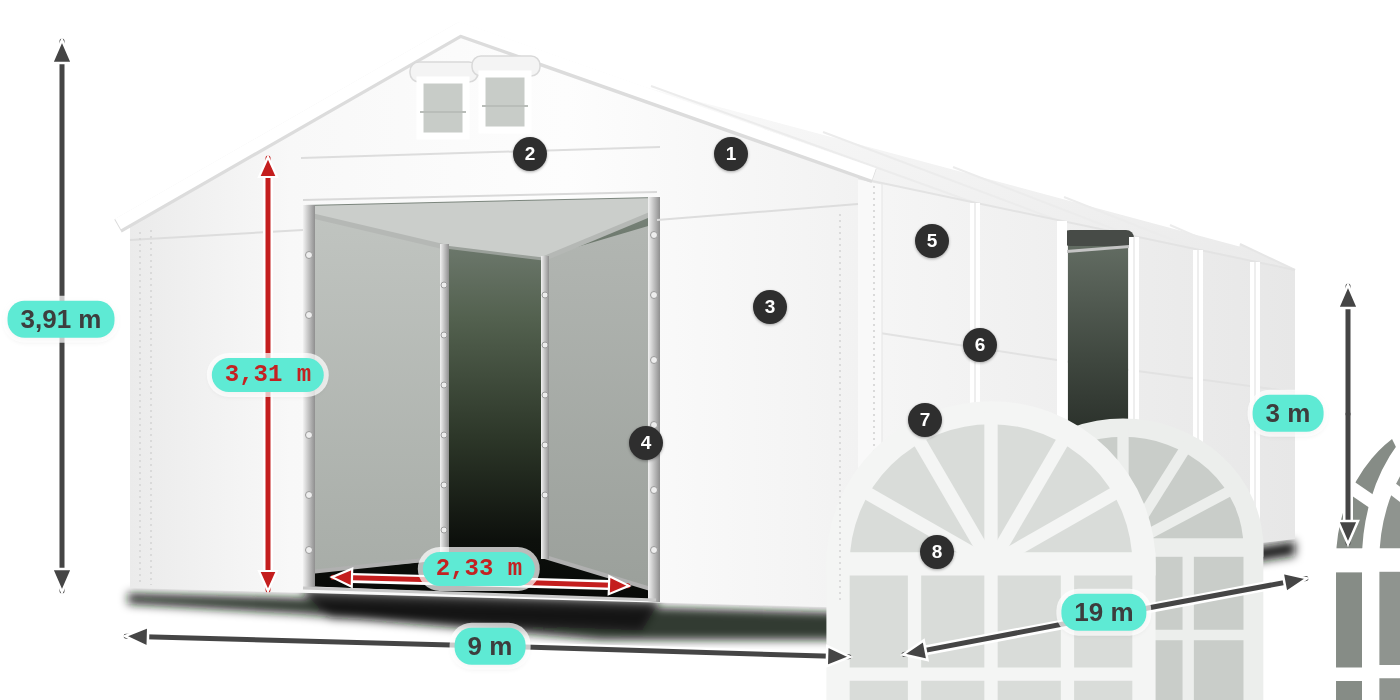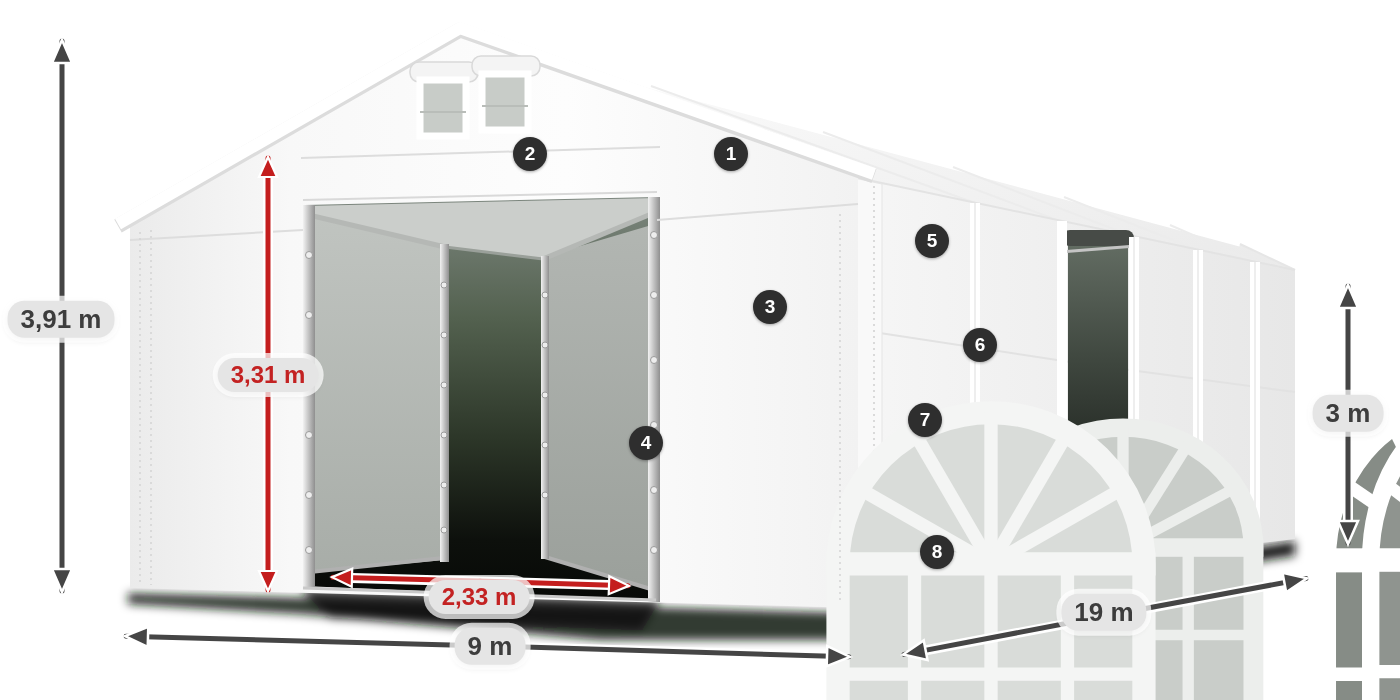--- a/index.html
+++ b/index.html
@@ -1,22 +1,22 @@
 <!DOCTYPE html>
 <html><head>
 <meta charset="utf-8">
 <style>
   html,body{margin:0;padding:0;background:#ffffff;}
   .canvas{position:relative;width:1400px;height:700px;background:#ffffff;overflow:hidden;
           font-family:"Liberation Sans",sans-serif;}
   .canvas svg{position:absolute;left:0;top:0;}
-  .pill{position:absolute;transform:translate(-50%,-50%);background:#e5e5e5;border-radius:17px;
+  .pill{position:absolute;transform:translate(-50%,-50%);background:#5eead4;border-radius:17px;
         padding:2px 13px;font-weight:700;font-size:26px;line-height:1.25;color:#3d3d3d;
         white-space:nowrap;box-shadow:0 0 0 5px rgba(255,255,255,.72),0 2px 7px rgba(0,0,0,.16);}
-  .pill.red{color:#c32222;font-size:24px;}
+  .pill.red{color:#c32222;font-size:24px;font-family:Liberation Mono, monospace;}
   .badge{position:absolute;transform:translate(-50%,-50%);width:34px;height:34px;border-radius:50%;
          background:#2e2e2e;color:#ffffff;font-weight:700;font-size:19px;line-height:34px;
          text-align:center;box-shadow:0 1px 3px rgba(0,0,0,.35);cursor:pointer;}
 </style>
 </head>
 <body>
 
 <div class="canvas">
 
 <svg width="1400" height="700" viewBox="0 0 1400 700">
@@ -262,24 +262,24 @@
     <g>
       <line x1="1348" y1="306" x2="1348" y2="522" stroke="#ffffff" stroke-width="10"></line>
       <line x1="1348" y1="414" x2="1348" y2="286" stroke="#454545" stroke-width="5" marker-end="url(#mD)"></line>
       <line x1="1348" y1="414" x2="1348" y2="543" stroke="#454545" stroke-width="5" marker-end="url(#mD)"></line>
     </g>
   </g>
 </svg>
 
 <div class="pill" style="left:61px;top:319px">3,91 m</div>
 <div class="pill red" style="left:268px;top:375px">3,31 m</div>
-<div class="pill red" style="left:479px;top:597px">2,33 m</div>
+<div class="pill red" style="left:479px;top:569px">2,33 m</div>
 <div class="pill" style="left:490px;top:646px">9 m</div>
 <div class="pill" style="left:1104px;top:612px">19 m</div>
-<div class="pill" style="left:1348px;top:413px">3 m</div>
+<div class="pill" style="left:1288px;top:413px">3 m</div>
 
 <div class="badge" style="left:731px;top:154px">1</div>
 <div class="badge" style="left:530px;top:154px">2</div>
 <div class="badge" style="left:770px;top:307px">3</div>
 <div class="badge" style="left:646px;top:443px">4</div>
 <div class="badge" style="left:932px;top:241px">5</div>
 <div class="badge" style="left:980px;top:345px">6</div>
 <div class="badge" style="left:925px;top:420px">7</div>
 <div class="badge" style="left:937px;top:552px">8</div>
 

